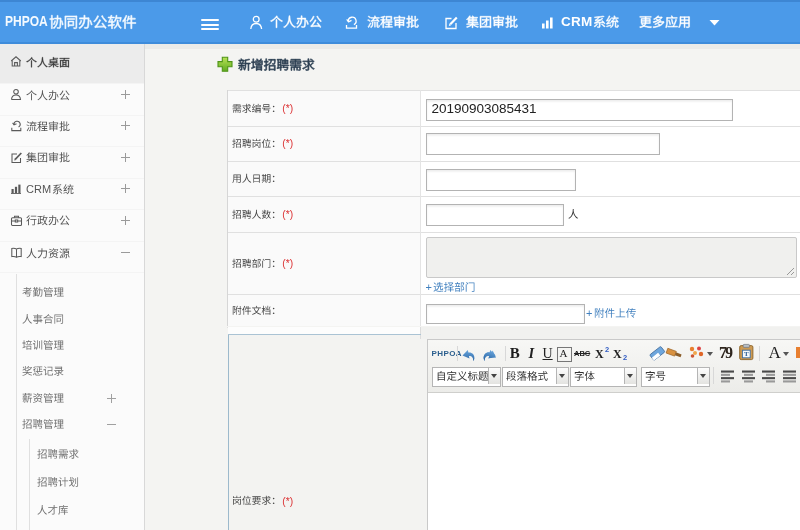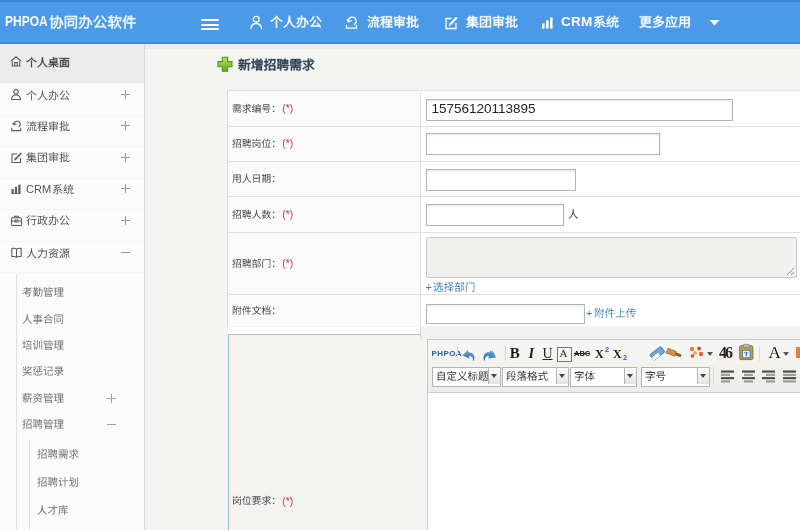--- a/index.html
+++ b/index.html
@@ -464,21 +464,21 @@
       <g transform="translate(0,11.07) scale(0.098)" fill="#454545">
         <use href="#g53" x="0"></use>
         <use href="#g54" x="100"></use>
         <use href="#g63" x="200"></use>
         <use href="#g43" x="300"></use>
         <use href="#g52" x="400"></use>
       </g>
     </svg>
 <div class="s" style="left:282.3px;top:493.5px;font-size:10.3px;color:#dc3335;font-family:'Liberation Sans',sans-serif;line-height:15.5px;">(*)</div>
 <div style="position:absolute;left:426px;top:98.7px;width:305px;height:20px;background:#fff;border:1px solid #b3b3b3;box-shadow:inset 0 1.5px 2px rgba(0,0,0,0.08);"></div>
-<div class="s" style="left:431.5px;top:98.8px;font-size:13.5px;color:#222;font-family:'Liberation Sans',sans-serif;line-height:20.2px;">15756120113895</div>
+<div class="s" style="left:431.5px;top:98.8px;font-size:13.5px;color:#222;font-family:'Liberation Sans',sans-serif;line-height:20.2px;">20190903085431</div>
 <div style="position:absolute;left:426px;top:133.3px;width:232px;height:20px;background:#fff;border:1px solid #b3b3b3;box-shadow:inset 0 1.5px 2px rgba(0,0,0,0.08);"></div>
 <div style="position:absolute;left:426px;top:168.6px;width:148px;height:20px;background:#fff;border:1px solid #b3b3b3;box-shadow:inset 0 1.5px 2px rgba(0,0,0,0.08);"></div>
 <div style="position:absolute;left:426px;top:204.2px;width:136px;height:20px;background:#fff;border:1px solid #b3b3b3;box-shadow:inset 0 1.5px 2px rgba(0,0,0,0.08);"></div>
 <svg class="t" style="left:567.5px;top:206.3px" width="13" height="15.8">
       <g transform="translate(0,11.86) scale(0.105)" fill="#333">
         <use href="#g7" x="0"></use>
       </g>
     </svg>
 <div style="position:absolute;left:426px;top:236.6px;width:369px;height:39px;background:#f0f0ee;border:1px solid #c9c9c9;border-radius:2px;"></div>
 <svg class="t" style="left:786px;top:267px" width="9" height="9">
@@ -555,21 +555,21 @@
 <svg class="t" style="left:688px;top:345px" width="17" height="15">
       <circle cx="4" cy="4" r="2.2" fill="#e87f2f"></circle>
       <circle cx="11" cy="3.5" r="2" fill="#d44"></circle>
       <circle cx="7" cy="8" r="2" fill="#f0a64a"></circle>
       <circle cx="13" cy="9" r="2.2" fill="#e06627"></circle>
       <circle cx="4.5" cy="11" r="1.8" fill="#c53"></circle>
     </svg>
 <svg class="t" style="left:706px;top:351px" width="8" height="6">
       <path d="M1 1 L4 5 L7 1 Z" fill="#555"></path>
     </svg>
-<div class="s" style="left:719px;top:343.5px;font-size:16px;color:#2e251d;font-family:'Liberation Serif',serif;font-weight:700;letter-spacing:-2px;line-height:17px;">46</div>
+<div class="s" style="left:719px;top:343.5px;font-size:16px;color:#2e251d;font-family:'Liberation Serif',serif;font-weight:700;letter-spacing:-2px;line-height:17px;">79</div>
 <svg class="t" style="left:739px;top:343.5px" width="15" height="17">
       <rect x="0.7" y="1.6" width="13.2" height="14" rx="1.5" fill="#cd9a52" stroke="#8a6228" stroke-width="0.9"></rect>
       <rect x="4.2" y="0.4" width="6.2" height="3" rx="0.8" fill="#b9bfc4" stroke="#70767c" stroke-width="0.7"></rect>
       <rect x="3.4" y="6.2" width="7.8" height="7.6" fill="#f4f8fc" stroke="#3b6ea5" stroke-width="0.9"></rect>
       <text x="7.3" y="12.4" font-size="7" font-weight="bold" fill="#2d5f94" font-family="Liberation Serif, serif" text-anchor="middle">T</text>
     </svg>
 <div style="position:absolute;left:759px;top:346px;width:1px;height:15px;background:#d8d8d8;"></div>
 <div class="s" style="left:768.5px;top:340.2px;font-size:17px;color:#1c1c1c;font-family:'Liberation Serif',sans-serif;line-height:25.5px;letter-spacing:0px;">A</div>
 <svg class="t" style="left:782px;top:351px" width="8" height="6">
       <path d="M1 1 L4 5 L7 1 Z" fill="#555"></path>

